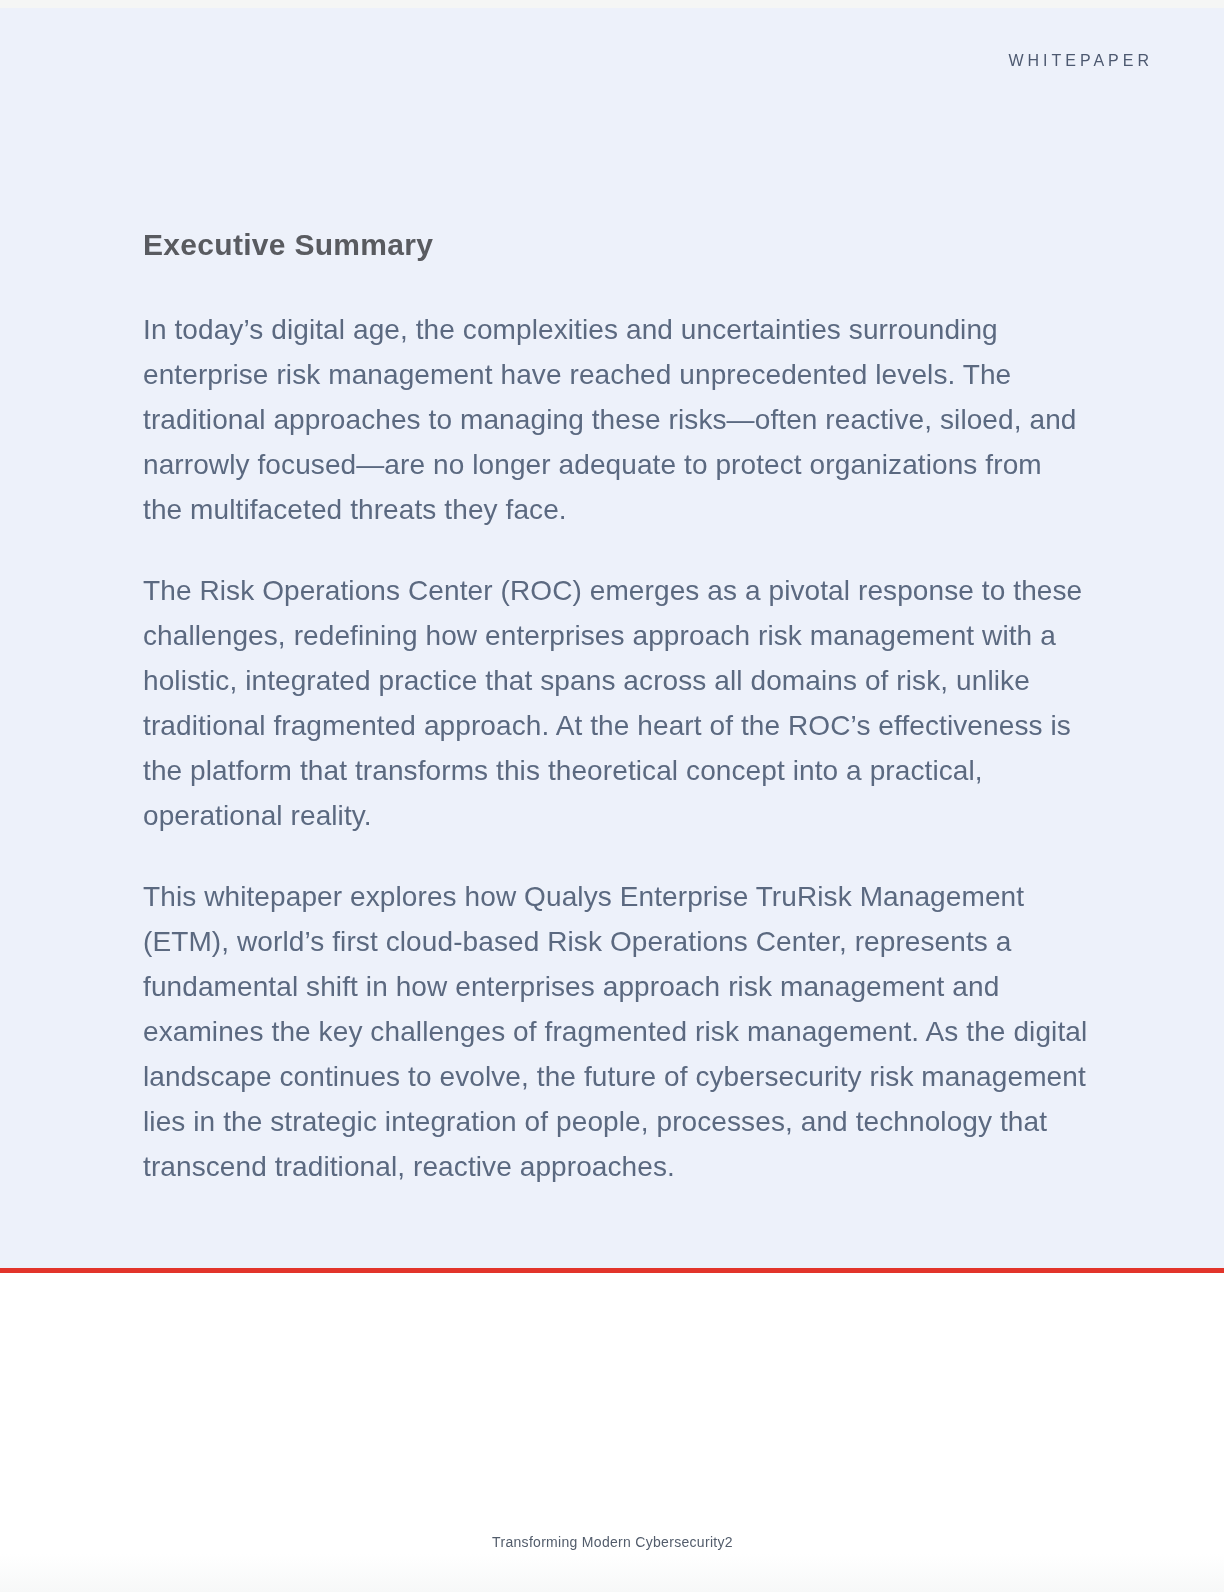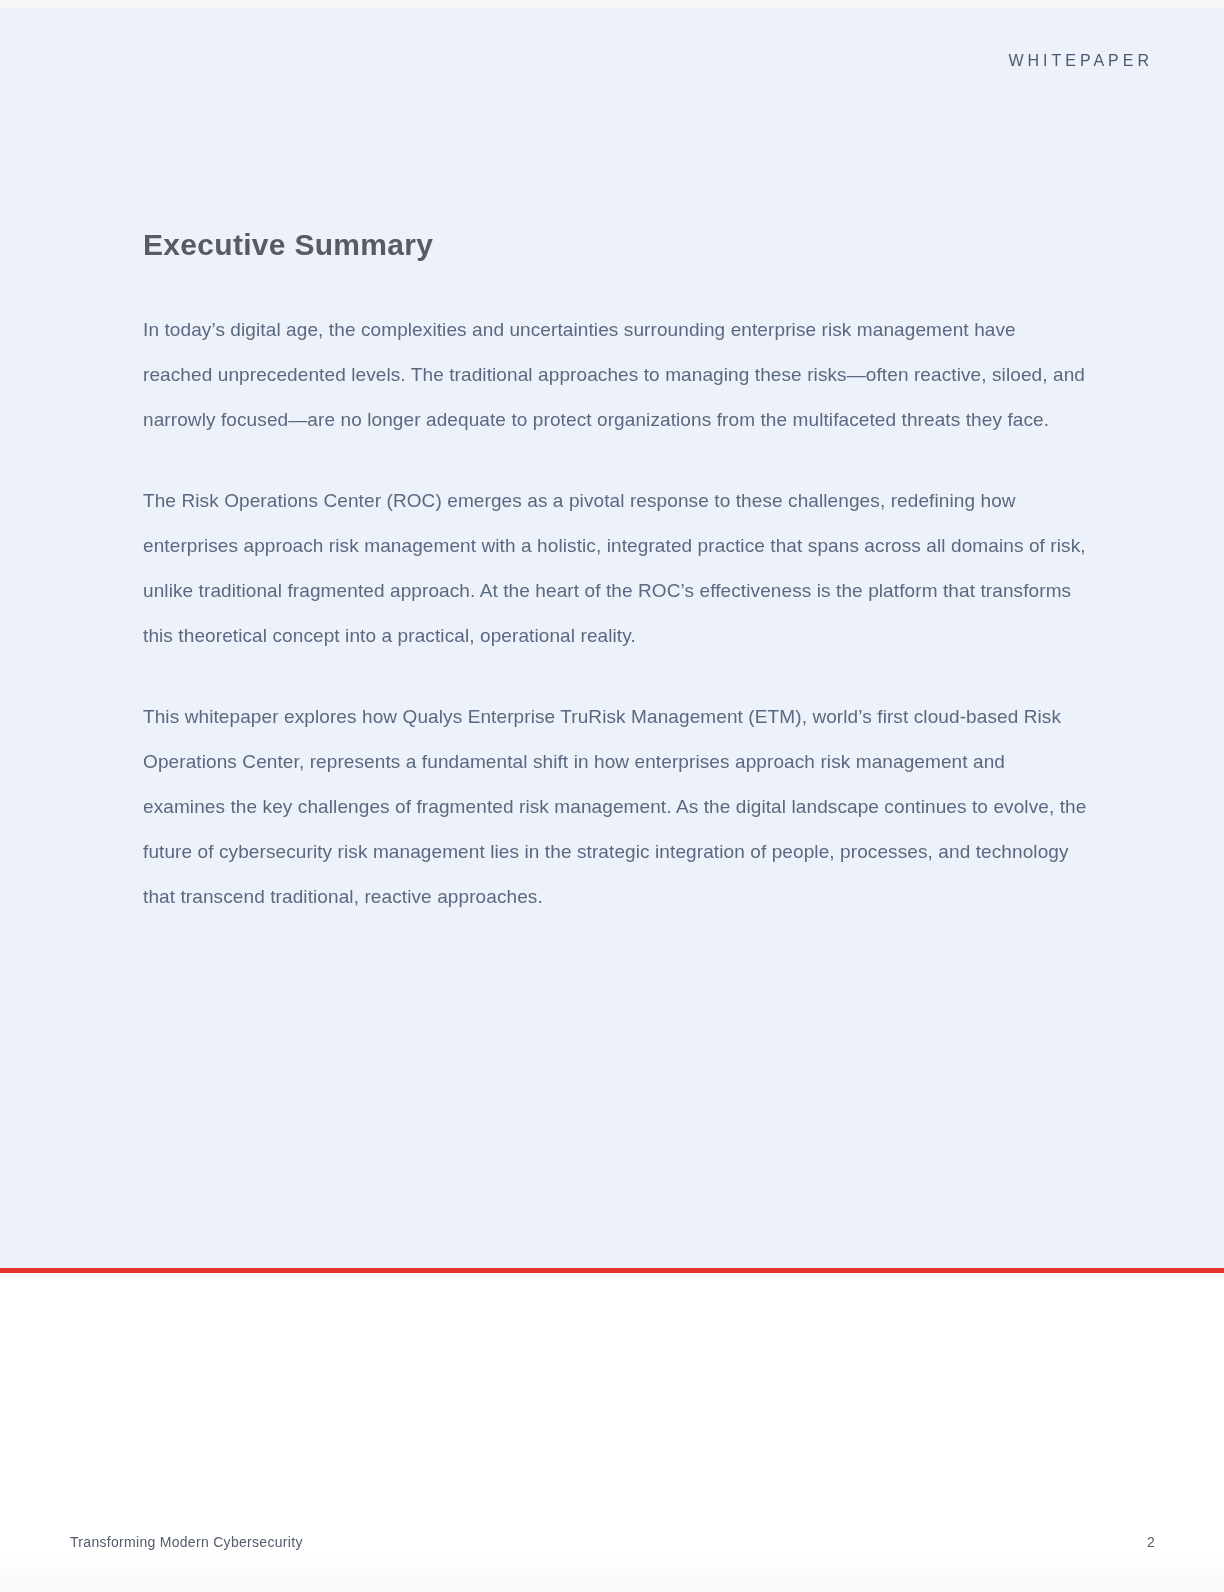--- a/index.html
+++ b/index.html
@@ -51,21 +51,21 @@
   .doc-title {
     font-size: 30px;
     line-height: 38px;
     font-weight: 700;
     letter-spacing: 0.3px;
     color: var(--heading-color, #595b60);
     margin-bottom: 43px;
   }
 
   .doc-body p {
-    font-size: 19px;
+    font-size: 28px;
     line-height: 45px;
     font-weight: 400;
     color: var(--body-color, #5b6980);
     letter-spacing: 0.1px;
     margin-bottom: 36px;
     max-width: 945px;
   }
 
   .red-divider {
     width: 100%;
@@ -80,21 +80,21 @@
     height: 319px;
     background: linear-gradient(to bottom, #ffffff 0%, #ffffff 88%, #f7f8f8 100%);
   }
 
   .page-footer {
     position: absolute;
     left: 70px;
     right: 69px;
     bottom: 42px;
     display: flex;
-    justify-content: space-between;
+    justify-content: center;
     align-items: baseline;
     font-size: 14px;
     color: var(--footer-color, #525c6b);
     letter-spacing: 0.3px;
   }
 
   .footer-page-num {
     font-size: 14px;
     color: var(--footer-color, #525c6b);
   }

